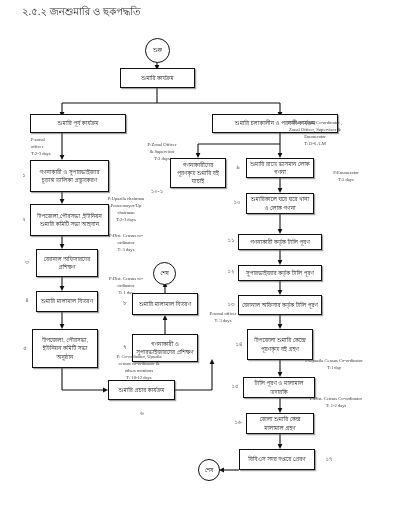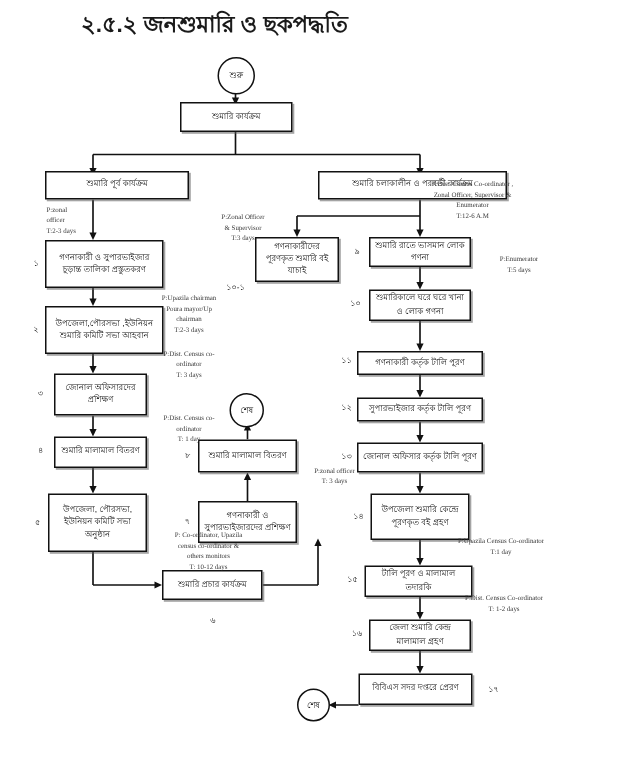--- a/index.html
+++ b/index.html
@@ -14,26 +14,25 @@
     overflow: hidden;
   }
   #canvas {
     position: absolute;
     left: 0; top: 0;
     width: 418px; height: 505px;
   }
   .title {
     position: absolute;
     left: 22px; top: 4px;
-    font-size: 15px;
-    font-weight: bold;
+    font-size: 10px;
+    font-weight: normal;
     color: #1a1a1a;
     letter-spacing: 0px;
     white-space: nowrap;
-    margin-left: 32px;
   }
   .node {
     position: absolute;
     border: 1.2px solid #111111;
     background: #ffffff;
     color: #111111;
     display: flex;
     align-items: center;
     justify-content: center;
     text-align: center;

